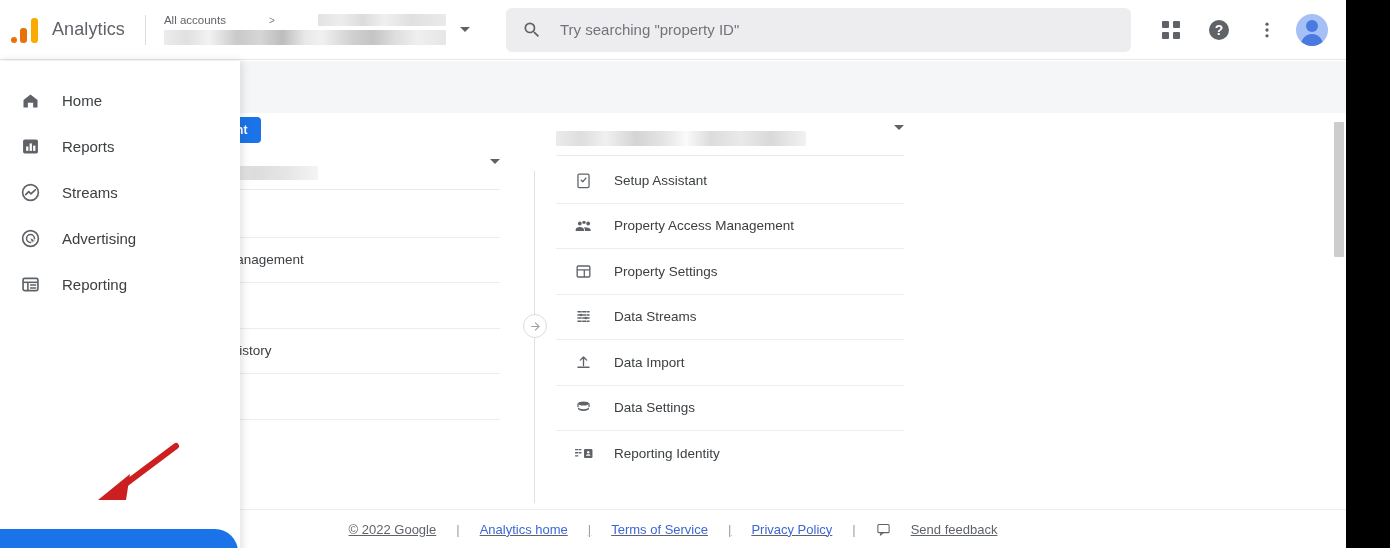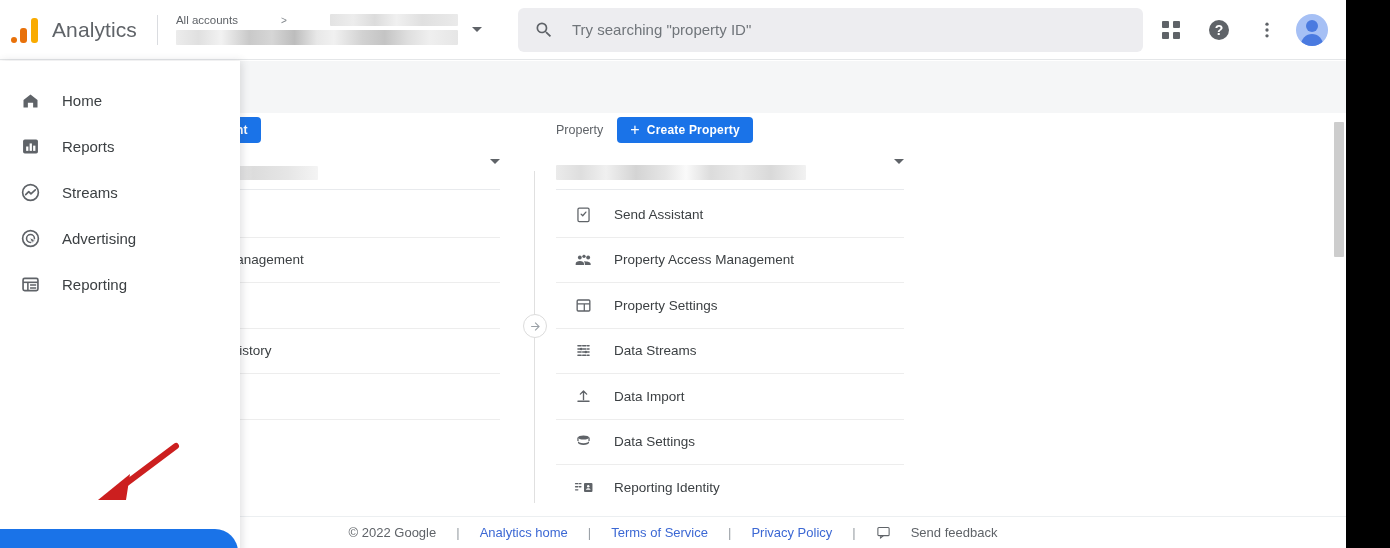--- a/index.html
+++ b/index.html
@@ -24,21 +24,21 @@
     border-bottom: 1px solid #e4e6e8;
     display: flex; align-items: center;
   }
   .logo-wrap { width: 52px; display: flex; justify-content: center; align-items: center; }
   .ga-logo { position: relative; width: 30px; height: 26px; }
   .ga-logo i { position: absolute; bottom: 0; border-radius: 3px; display: block; }
   .ga-bar1 { left: 0; width: 6px; height: 6px; border-radius: 50%; background: #e8710a; }
   .ga-bar2 { left: 9px; width: 7px; height: 15px; background: #e8710a; }
   .ga-bar3 { left: 20px; width: 7px; height: 25px; background: #f9ab00; }
   .brand {
-    font-size: 21px; color: #5f6368; letter-spacing: .1px;
+    font-size: 18px; color: #5f6368; letter-spacing: .1px;
     padding-right: 20px;
   }
   .hdr-divider { width: 1px; height: 30px; background: #dadce0; }
   .acct-breadcrumb { padding-left: 18px; width: 300px; }
   .bc-top { display: flex; align-items: center; font-size: 11.5px; color: #5f6368; margin-bottom: 4px; justify-content: space-between; }
   .bc-top .chev { margin: 0 5px; font-size: 10px; color: #80868b; }
   .redact { display: inline-block; border-radius: 1px; }
   .r1 { width: 128px; height: 12px; background: linear-gradient(90deg,#e3e3e3 0%,#ededed 18%,#dcdcdc 35%,#f0f0f0 52%,#e0e0e0 72%,#eaeaea 100%); }
   .r2 { width: 290px; height: 15px; background: linear-gradient(90deg,#ececec 0%,#e0e0e0 8%,#f2f2f2 16%,#c9c9c9 26%,#d6d6d6 34%,#bdbdbd 42%,#e8e8e8 50%,#f1f1f1 56%,#d2d2d2 66%,#c4c4c4 74%,#dedede 82%,#efefef 90%,#e6e6e6 100%); }
   .r3 { width: 250px; height: 14px; background: linear-gradient(90deg,#f0f0f0 0%,#e2e2e2 12%,#ededed 24%,#d8d8d8 38%,#e9e9e9 50%,#f2f2f2 62%,#dcdcdc 74%,#e6e6e6 88%,#f4f4f4 100%); }
@@ -99,24 +99,24 @@
   .vdivider { position: absolute; left: 534px; top: 58px; width: 1px; height: 332px; background: #e0e0e0; }
   .collapse-btn {
     position: absolute; left: 523px; top: 201px;
     width: 24px; height: 24px; border-radius: 50%;
     background: #fff; border: 1px solid #dcdcdc;
     display: flex; align-items: center; justify-content: center;
     cursor: pointer; z-index: 3;
   }
   
   .footer {
-    position: absolute; left: 0; bottom: 0; width: 1346px; height: 32px;
+    position: absolute; left: 0; bottom: 0; width: 1346px; height: 39px;
     background: #fff; border-top: 1px solid #eceff1;
     display: flex; align-items: center; justify-content: center;
-    font-size: 13px; color: #5f6368; gap: 20px;
+    font-size: 13px; color: #5f6368; gap: 20px; text-decoration: underline;
   }
   .footer a { color: #3c68d4; text-decoration: none; }
   .footer .sep { color: #9aa0a6; }
   
   .scrollbar-track { position: absolute; right: 0; top: 113px; width: 14px; height: 390px; background: #fff; }
   .scrollbar-thumb { position: absolute; left: 2px; top: 9px; width: 10px; height: 135px; background: #cdcdcd; border-radius: 1px; }
   
   .sidebar {
     position: absolute; left: 0; top: 61px;
     width: 240px; height: 536px;
@@ -266,40 +266,33 @@
             <svg width="19" height="19" viewBox="0 0 24 24">
                 <path d="M6 7h12l-1 13H7zM9 7V5h6v2" fill="none" stroke="#5f6368" stroke-width="1.7" stroke-linejoin="round"></path>
               </svg>
           </span>
           <span class="mi-label">Trash Can</span>
         </div>
       </div>
     </div>
 
     <div class="col" id="property-col">
-      <div class="col-head">
-        <span class="col-label">Property</span>
-        <button class="blue-btn">
-          <span class="plus-g">+</span>
-          <span>Create Property</span>
-        </button>
-      </div>
       <div class="selector">
         <span class="redact" style="width:250px;height:15px;background:linear-gradient(90deg,#ebebeb 0%,#dedede 10%,#f0f0f0 20%,#d4d4d4 32%,#e6e6e6 44%,#fafafa 52%,#dcdcdc 62%,#e9e9e9 74%,#d9d9d9 86%,#f2f2f2 100%);"></span>
         <span style="margin-left:auto"><span class="caret-dn"></span></span>
       </div>
       <div class="menu-list">
         <div class="menu-item">
           <span class="mi-icon">
             <svg width="19" height="19" viewBox="0 0 24 24">
                 <rect x="5" y="4" width="14" height="17" rx="1.6" fill="none" stroke="#5f6368" stroke-width="1.6"></rect>
                 <path d="M9 11.5l2 2 4-4.5" fill="none" stroke="#5f6368" stroke-width="1.7" stroke-linecap="round" stroke-linejoin="round"></path>
               </svg>
           </span>
-          <span class="mi-label">Send Assistant</span>
+          <span class="mi-label">Setup Assistant</span>
         </div>
         <div class="menu-item">
           <span class="mi-icon">
             <svg width="20" height="20" viewBox="0 0 24 24">
                 <circle cx="7" cy="9" r="2.3" fill="#5f6368"></circle>
                 <circle cx="12" cy="7.6" r="2" fill="#5f6368"></circle>
                 <circle cx="17" cy="9" r="2.3" fill="#5f6368"></circle>
                 <path d="M2 16.5c0-2.1 2.2-3.2 5-3.2s5 1.1 5 3.2V18H2zM12 13.4c2.7 0 8 .8 8 3.1V18h-7v-1.5c0-1.3-.4-2.3-1-3.1z" fill="#5f6368"></path>
               </svg>
           </span>

